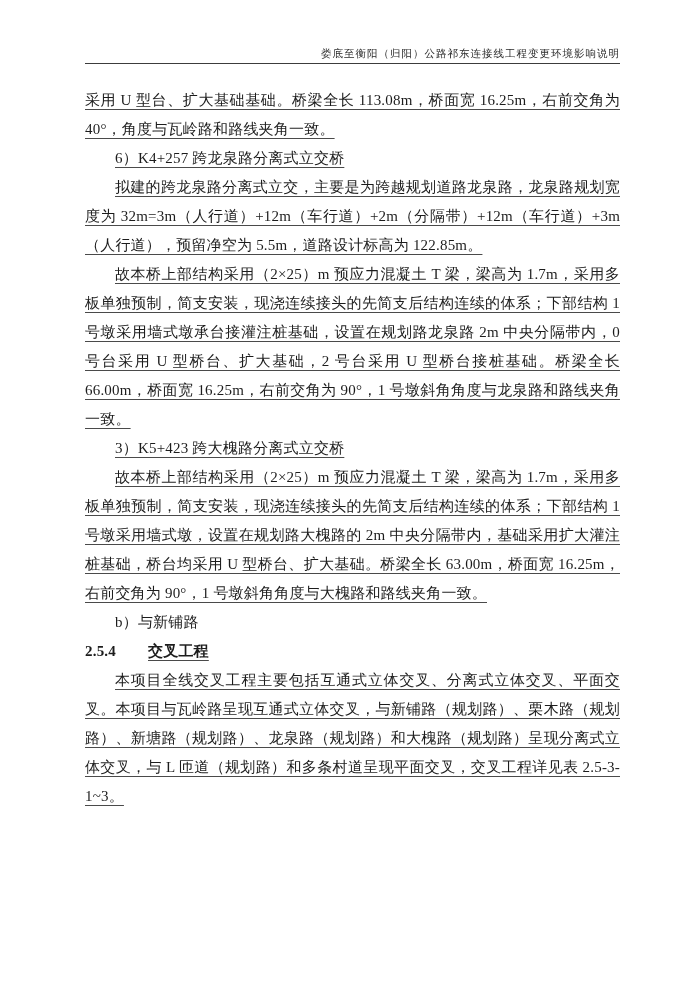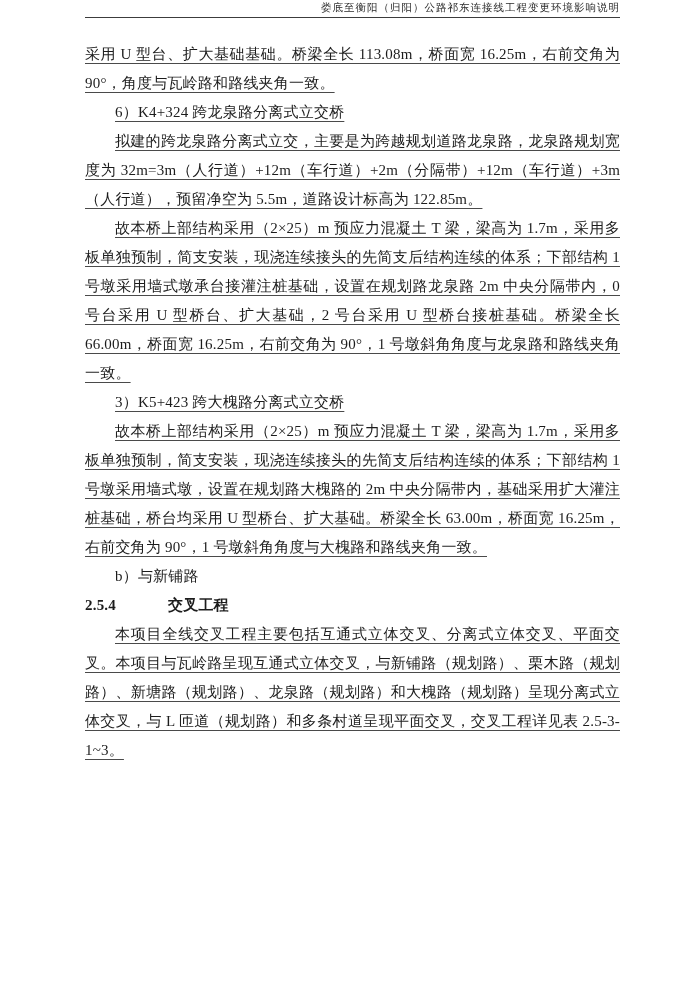--- a/index.html
+++ b/index.html
@@ -16,20 +16,21 @@
     font-family: "Liberation Serif", "DejaVu Serif", serif;
     color: #1c1c1c;
     overflow: hidden;
     box-sizing: border-box;
   }
   .content {
     margin-left: 85px;
     margin-right: 80px;
   }
   .header {
+    padding-top: 46px;
   }
   .header-text {
     font-size: 10.5px;
     letter-spacing: 1px;
     text-align: right;
     color: #2a2a2a;
     line-height: 15px;
   }
   .header-rule {
     margin-top: 2px;
@@ -56,27 +57,27 @@
     text-underline-offset: 4px;
     text-decoration-color: #4a4a4a;
   }
   .section-heading {
     margin: 0;
     font-weight: bold;
     text-indent: 0;
     text-align: left;
   }
   .sec-num {
-    margin-right: 20px;
+    margin-right: 32px;
   }
   .sec-title {
+    text-decoration: underline;
     text-decoration-thickness: 1px;
     text-underline-offset: 4px;
     text-decoration-color: #4a4a4a;
-    margin-left: 32px;
   }
   .footer {
     position: absolute;
     bottom: 46px;
     left: 0;
     width: 100%;
     text-align: center;
     font-size: 12px;
     color: #2a2a2a;
   }
@@ -85,22 +86,22 @@
 <body>
 
 <div class="page">
 
   <div class="content header">
     <div class="header-text">娄底至衡阳（归阳）公路祁东连接线工程变更环境影响说明</div>
     <div class="header-rule"></div>
   </div>
 
   <div class="content body-text">
-    <p class="para u noindent">采用 U 型台、扩大基础基础。桥梁全长 113.08m，桥面宽 16.25m，右前交角为 90°，角度与瓦岭路和路线夹角一致。</p>
-    <p class="para u">6）K4+324 跨龙泉路分离式立交桥</p>
+    <p class="para u noindent">采用 U 型台、扩大基础基础。桥梁全长 113.08m，桥面宽 16.25m，右前交角为 40°，角度与瓦岭路和路线夹角一致。</p>
+    <p class="para u">6）K4+257 跨龙泉路分离式立交桥</p>
     <p class="para u">拟建的跨龙泉路分离式立交，主要是为跨越规划道路龙泉路，龙泉路规划宽度为 32m=3m（人行道）+12m（车行道）+2m（分隔带）+12m（车行道）+3m（人行道），预留净空为 5.5m，道路设计标高为 122.85m。</p>
     <p class="para u">故本桥上部结构采用（2×25）m 预应力混凝土 T 梁，梁高为 1.7m，采用多板单独预制，简支安装，现浇连续接头的先简支后结构连续的体系；下部结构 1 号墩采用墙式墩承台接灌注桩基础，设置在规划路龙泉路 2m 中央分隔带内，0 号台采用 U 型桥台、扩大基础，2 号台采用 U 型桥台接桩基础。桥梁全长 66.00m，桥面宽 16.25m，右前交角为 90°，1 号墩斜角角度与龙泉路和路线夹角一致。</p>
     <p class="para u">3）K5+423 跨大槐路分离式立交桥</p>
     <p class="para u">故本桥上部结构采用（2×25）m 预应力混凝土 T 梁，梁高为 1.7m，采用多板单独预制，简支安装，现浇连续接头的先简支后结构连续的体系；下部结构 1 号墩采用墙式墩，设置在规划路大槐路的 2m 中央分隔带内，基础采用扩大灌注桩基础，桥台均采用 U 型桥台、扩大基础。桥梁全长 63.00m，桥面宽 16.25m，右前交角为 90°，1 号墩斜角角度与大槐路和路线夹角一致。</p>
     <p class="para">b）与新铺路</p>
     <p class="para section-heading">
       <span class="sec-num">2.5.4</span><span class="sec-title">交叉工程</span>
     </p>
     <p class="para u">本项目全线交叉工程主要包括互通式立体交叉、分离式立体交叉、平面交叉。本项目与瓦岭路呈现互通式立体交叉，与新铺路（规划路）、栗木路（规划路）、新塘路（规划路）、龙泉路（规划路）和大槐路（规划路）呈现分离式立体交叉，与 L 匝道（规划路）和多条村道呈现平面交叉，交叉工程详见表 2.5-3-1~3。</p>
   </div>

